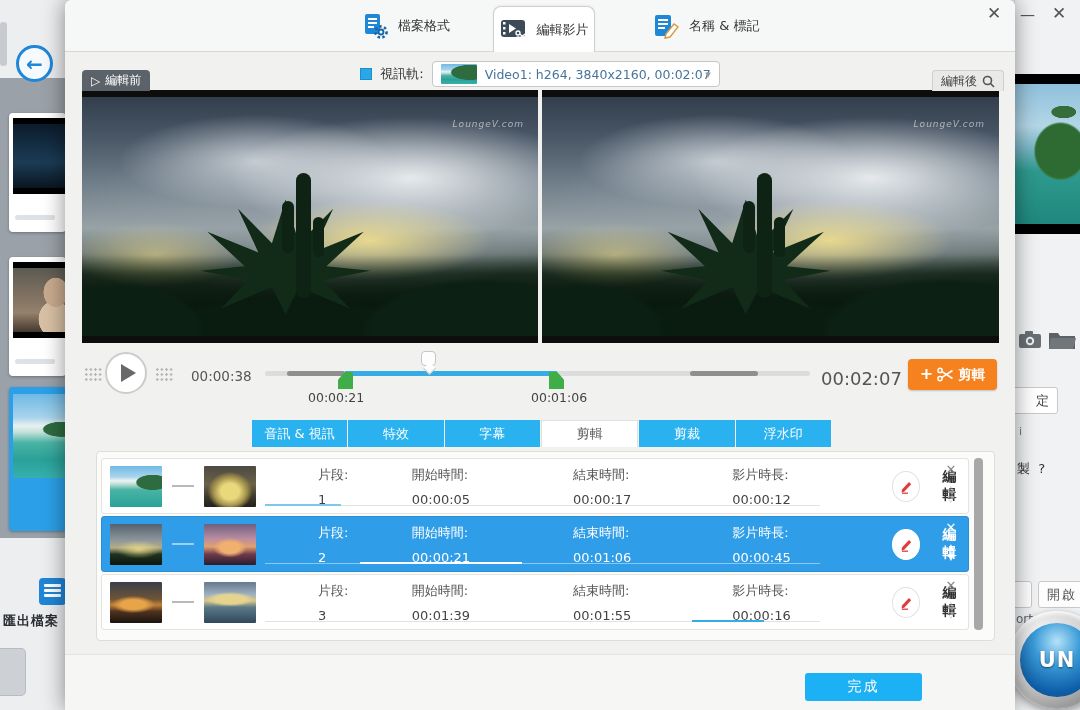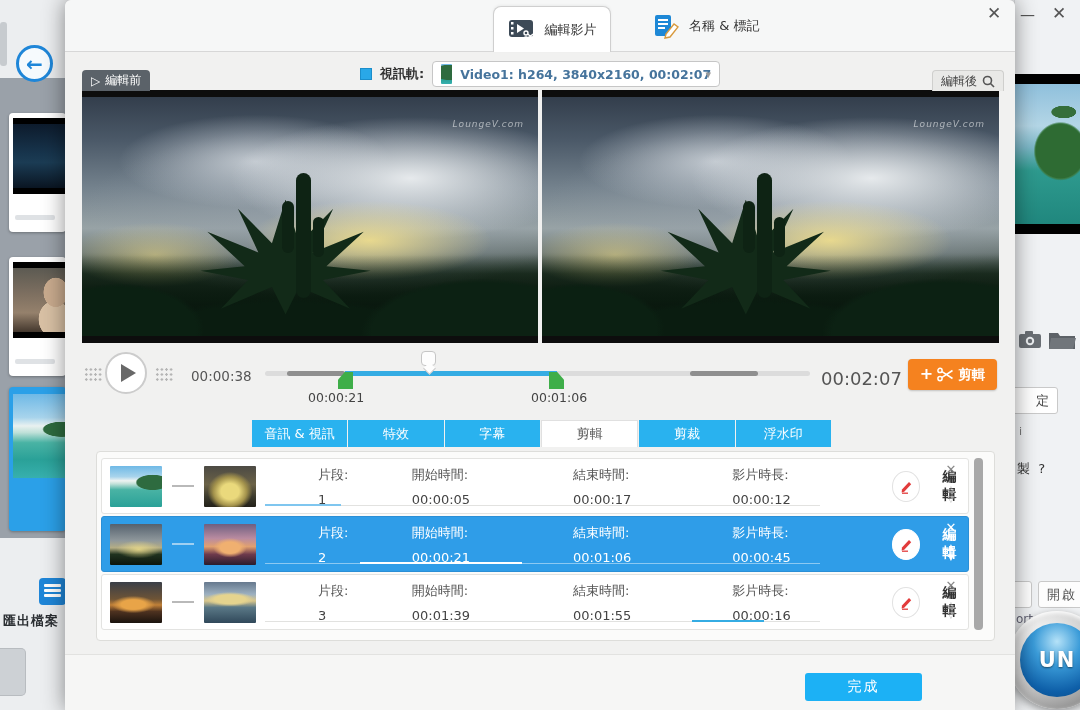--- a/index.html
+++ b/index.html
@@ -50,27 +50,27 @@
   .run-btn{position:absolute;left:1008px;top:611px;width:98px;height:98px;border-radius:50%;background:radial-gradient(circle at 35% 30%,#fafafa,#d2d2d2 45%,#8e8e8e 80%);box-shadow:inset 0 2px 4px #fff, 0 3px 8px rgba(0,0,0,.4);}
   .run-inner{position:absolute;left:12px;top:12px;width:74px;height:74px;border-radius:50%;background:radial-gradient(circle at 50% 25%,#b5e2f8,#3a9bd8 35%,#0e5fa8 75%,#0a4a86);display:flex;align-items:center;justify-content:center;color:#fff;font-weight:bold;font-size:21px;letter-spacing:1px;text-shadow:0 1px 2px rgba(0,0,0,.5);}
 
   
   .dialog{position:absolute;left:65px;top:0;width:950px;height:710px;background:#f1f1f0;border-radius:6px 6px 0 0;box-shadow:0 0 22px rgba(0,0,0,.45);overflow:hidden;}
   .dlg-header{position:absolute;left:0;top:0;width:100%;height:52px;background:#f6f7f7;border-bottom:1px solid #d7d7d7;border-radius:6px 6px 0 0;}
   .dlg-close{position:absolute;left:922px;top:3px;font-size:17px;color:#555;cursor:pointer;}
   .top-tab{position:absolute;top:0;height:52px;display:flex;align-items:center;gap:9px;font-size:13px;color:#333;}
   .top-tab svg{display:block;}
   .tab-fmt{left:297px;}
-  .tab-edit{left:428px;top:6px;height:46px;width:118px;background:#fff;border:1px solid #cfcfcf;border-bottom:none;border-radius:8px 8px 0 0;justify-content:center;box-shadow:0 -1px 3px rgba(0,0,0,.05);}
+  .tab-edit{left:428px;top:6px;height:46px;width:102px;background:#fff;border:1px solid #cfcfcf;border-bottom:none;border-radius:8px 8px 0 0;justify-content:center;box-shadow:0 -1px 3px rgba(0,0,0,.05);}
   .tab-name{left:588px;}
 
   .dlg-body{position:absolute;left:0;top:53px;width:100%;height:657px;background:#f1f1f0;}
 
   
-  .track-row{position:absolute;left:0;top:7px;width:100%;height:28px;display:flex;align-items:center;justify-content:center;gap:8px;font-weight:bold;}
+  .track-row{position:absolute;left:0;top:7px;width:100%;height:28px;display:flex;align-items:center;justify-content:center;gap:8px;}
   .track-sq{width:12px;height:12px;background:#29a8e8;border:1px solid #1b8ecb;}
   .track-lbl{font-size:13px;color:#333;}
   .track-dd{width:288px;height:26px;background:#fff;border:1px solid #c6c6c6;border-radius:4px;display:flex;align-items:center;gap:8px;padding:12px 8px;position:relative;}
   .track-dd .tthumb{width:36px;height:20px;position:relative;overflow:hidden;border-radius:1px;}
   .track-dd .tval{font-size:12.5px;color:#46749c;white-space:nowrap;}
   .track-dd .arr{position:absolute;right:8px;color:#999;font-size:11px;}
 
   
   .preview{position:absolute;top:37px;height:253px;background:#0d0d0d;overflow:hidden;text-align:right;}
   .pv-left{left:17px;width:456px;}
@@ -253,20 +253,32 @@
     </div>
   <div class="frag-ort">ort</div>
   <div class="run-btn">
     <div class="run-inner">
         <span>UN</span>
       </div>
   </div>
 
   <div class="dialog">
     <div class="dlg-header">
+      <div class="top-tab tab-fmt">
+        <svg width="27" height="27" viewBox="0 0 27 27">
+            <rect x="3" y="1" width="15" height="20" rx="2" fill="#1e88d6"></rect>
+            <rect x="6" y="5" width="9" height="2" fill="#fff"></rect>
+            <rect x="6" y="9" width="9" height="2" fill="#fff"></rect>
+            <rect x="6" y="13" width="6" height="2" fill="#fff"></rect>
+            <circle cx="19" cy="19" r="5.6" fill="none" stroke="#1565ad" stroke-width="2.6" stroke-dasharray="2.4 2.4"></circle>
+            <circle cx="19" cy="19" r="3.4" fill="#1565ad"></circle>
+            <circle cx="19" cy="19" r="1.5" fill="#fff"></circle>
+          </svg>
+        <span>檔案格式</span>
+      </div>
       <div class="top-tab tab-edit">
         <svg width="28" height="24" viewBox="0 0 28 24">
             <rect x="1" y="2" width="24" height="17" rx="3" fill="#3d4a57"></rect>
             <rect x="3" y="4" width="2.5" height="2.5" fill="#fff"></rect>
             <rect x="3" y="9" width="2.5" height="2.5" fill="#fff"></rect>
             <rect x="3" y="14" width="2.5" height="2.5" fill="#fff"></rect>
             <path d="M9 6 L16 10.5 L9 15 Z" fill="#fff"></path>
             <circle cx="18" cy="15" r="2" fill="none" stroke="#fff" stroke-width="1.4"></circle>
             <circle cx="18" cy="21" r="2" fill="none" stroke="#fff" stroke-width="1.4"></circle>
             <path d="M19.5 16 L26 20.5 M19.5 20 L26 15.5" stroke="#fff" stroke-width="1.5"></path>

